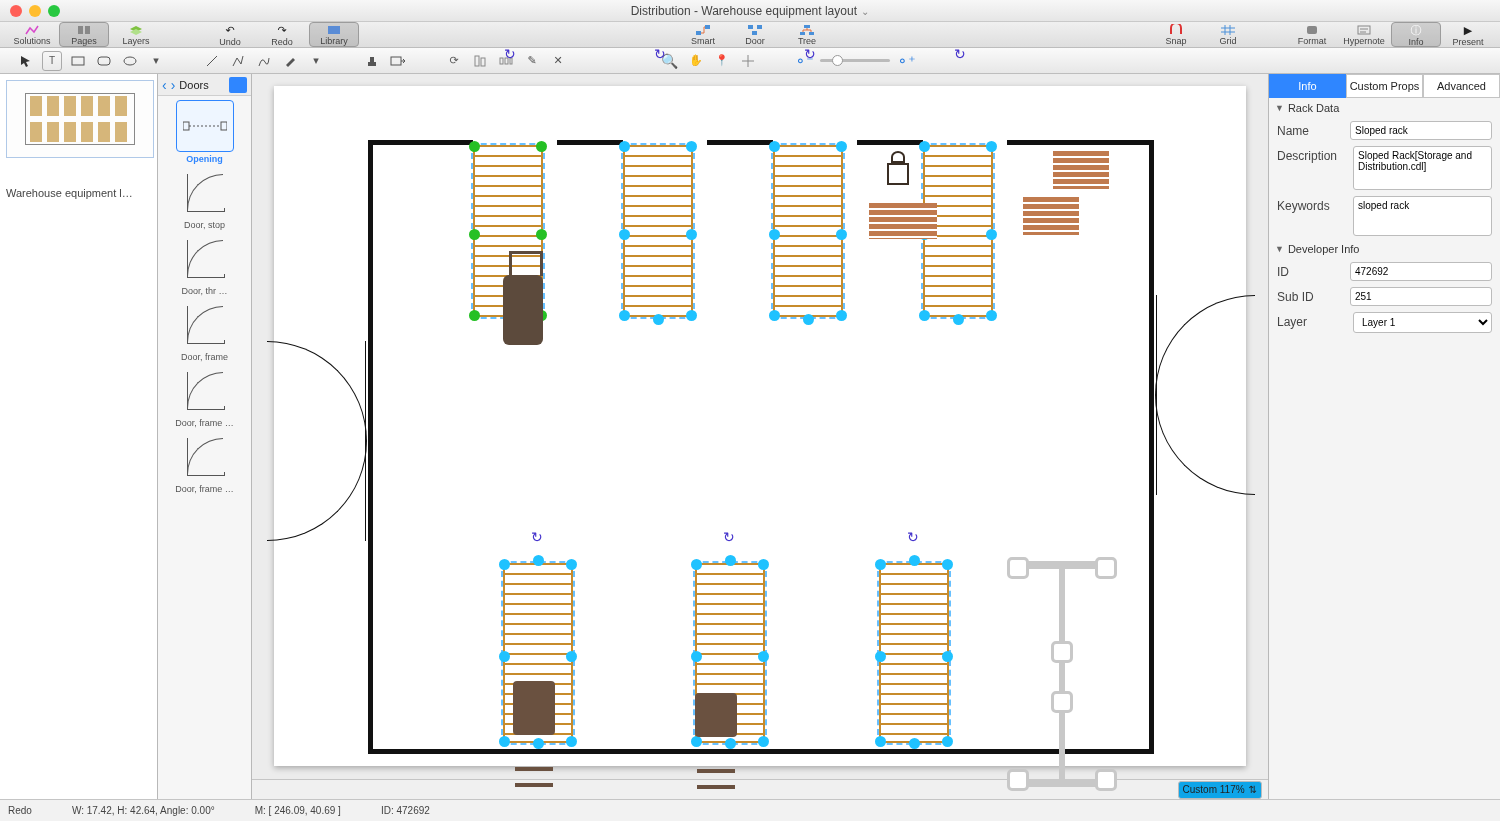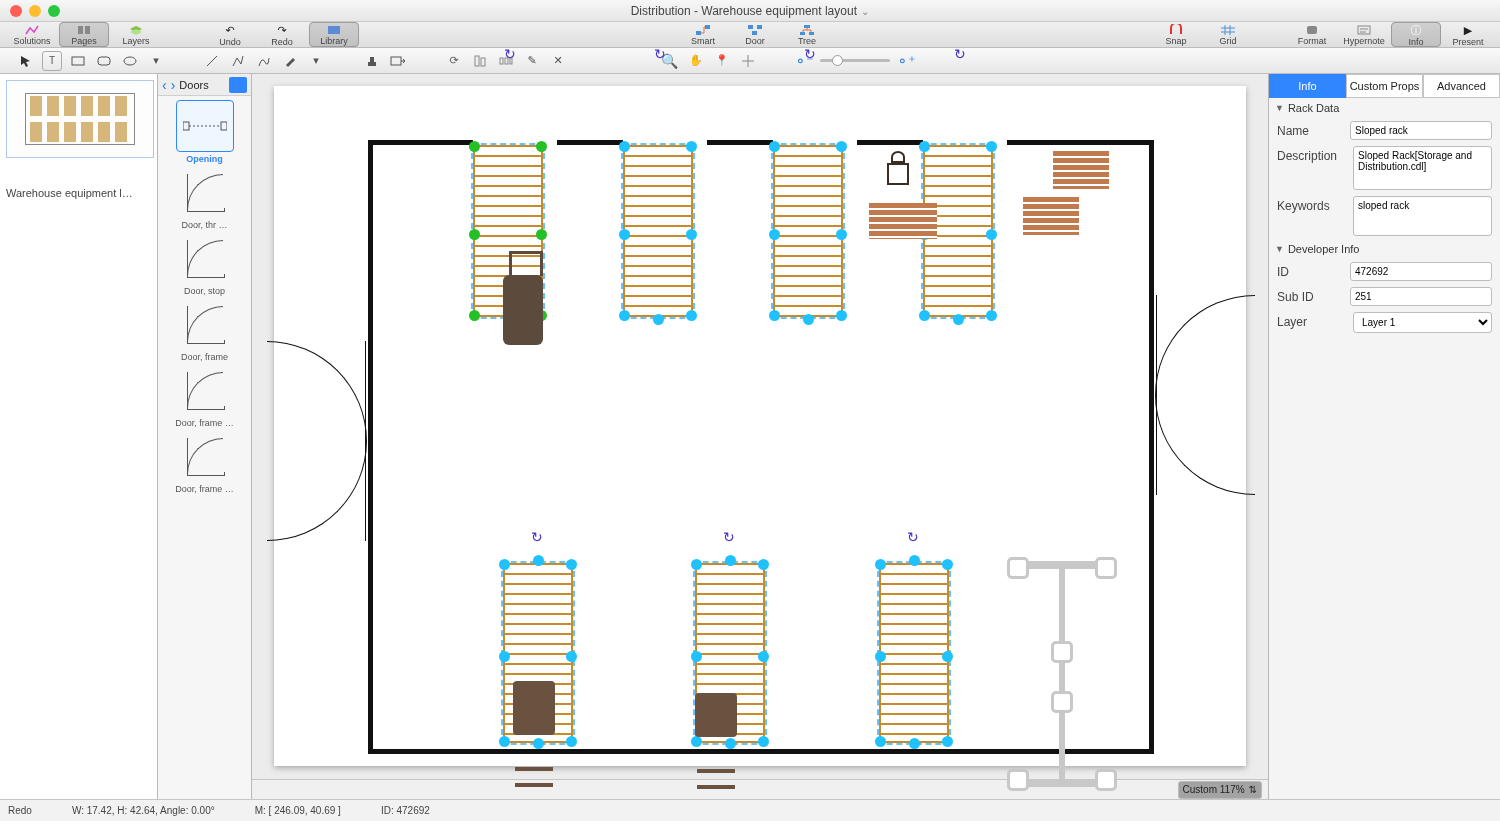--- a/index.html
+++ b/index.html
@@ -82,21 +82,21 @@
   .forklift3{position:absolute;left:322px;top:548px;width:42px;height:44px;background:#6a5140;border-radius:4px;}
   .forklift3::after{content:"";position:absolute;bottom:-36px;left:2px;width:38px;height:4px;background:#6a5140;box-shadow:0 16px 0 #6a5140;}
   .pallet{position:absolute;width:56px;height:38px;background:repeating-linear-gradient(#c07a4e,#c07a4e 5px,#fff 5px,#fff 7px);}
   .dolly{position:absolute;right:36px;top:416px;width:102px;height:226px;}
   .dolly .beam{position:absolute;left:48px;top:0;width:6px;height:226px;background:#c8c8c8;}
   .dolly .cross{position:absolute;top:0;left:0;width:102px;height:8px;background:#c8c8c8;}
   .dolly .cross2{position:absolute;bottom:0;left:0;width:102px;height:8px;background:#c8c8c8;}
   .dolly .pad{position:absolute;width:22px;height:22px;border:3px solid #c8c8c8;border-radius:5px;background:#fff;}
   .door-arc{position:absolute;width:100px;height:100px;border:1px solid #111;border-radius:100px 0 0 0;border-right:none;border-bottom:none;}
   .door-arc .leaf{position:absolute;left:0;bottom:0;height:100px;border-left:1px solid #111;}
-  .zoom-dd{height:18px;border:1px solid #bbb;background:#a3a3a3;border-radius:3px;display:flex;align-items:center;padding:0 4px;font-size:10px;margin-left:auto;margin-right:6px;}
+  .zoom-dd{height:18px;border:1px solid #bbb;background:#0ea5e9;border-radius:3px;display:flex;align-items:center;padding:0 4px;font-size:10px;margin-left:auto;margin-right:6px;}
   .canvas-bottom{height:20px;background:#f0f0f0;border-top:1px solid #c5c5c5;display:flex;align-items:center;}
   
   .right-panel { width:232px; background:#f4f4f4; border-left:1px solid var(--border-gray); display:flex; flex-direction:column;}
   .tabs{display:flex;height:24px;}
   .tab{flex:1;display:flex;align-items:center;justify-content:center;font-size:11px;border:1px solid #c4c4c4;background:#fff;}
   .tab.active{background:var(--info-blue);color:#fff;border-color:var(--info-blue);}
   .sect-hdr{display:flex;align-items:center;gap:4px;padding:4px 6px;font-size:11px;color:#333;}
   .sect-hdr .tri{font-size:9px;color:#666;}
   .row{display:flex;padding:3px 8px;gap:6px;align-items:flex-start;}
   .row .lbl{width:70px;font-size:12px;color:#444;padding-top:3px;}
@@ -371,31 +371,31 @@
         <div class="stencil-lbl">Opening</div>
       </div>
       <div class="stencil-item">
           <div class="cell">
             <div class="door-ic">
               <div class="arc"></div>
               <div class="leaf"></div>
               <div class="jamb"></div>
             </div>
           </div>
-          <div class="stencil-lbl">Door, thr …</div>
+          <div class="stencil-lbl">Door, stop</div>
         </div>
       <div class="stencil-item">
           <div class="cell">
             <div class="door-ic">
               <div class="arc"></div>
               <div class="leaf"></div>
               <div class="jamb"></div>
             </div>
           </div>
-          <div class="stencil-lbl">Door, stop</div>
+          <div class="stencil-lbl">Door, thr …</div>
         </div>
       <div class="stencil-item">
           <div class="cell">
             <div class="door-ic">
               <div class="arc"></div>
               <div class="leaf"></div>
               <div class="jamb"></div>
             </div>
           </div>
           <div class="stencil-lbl">Door, frame</div>

